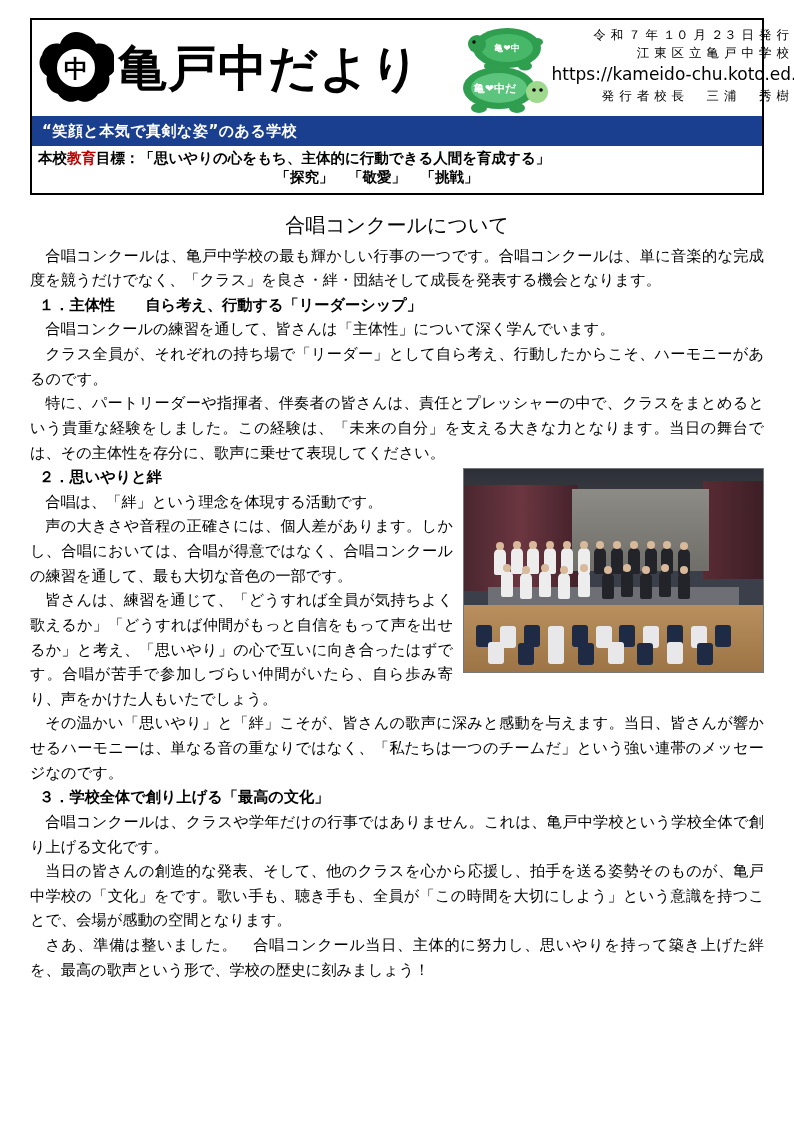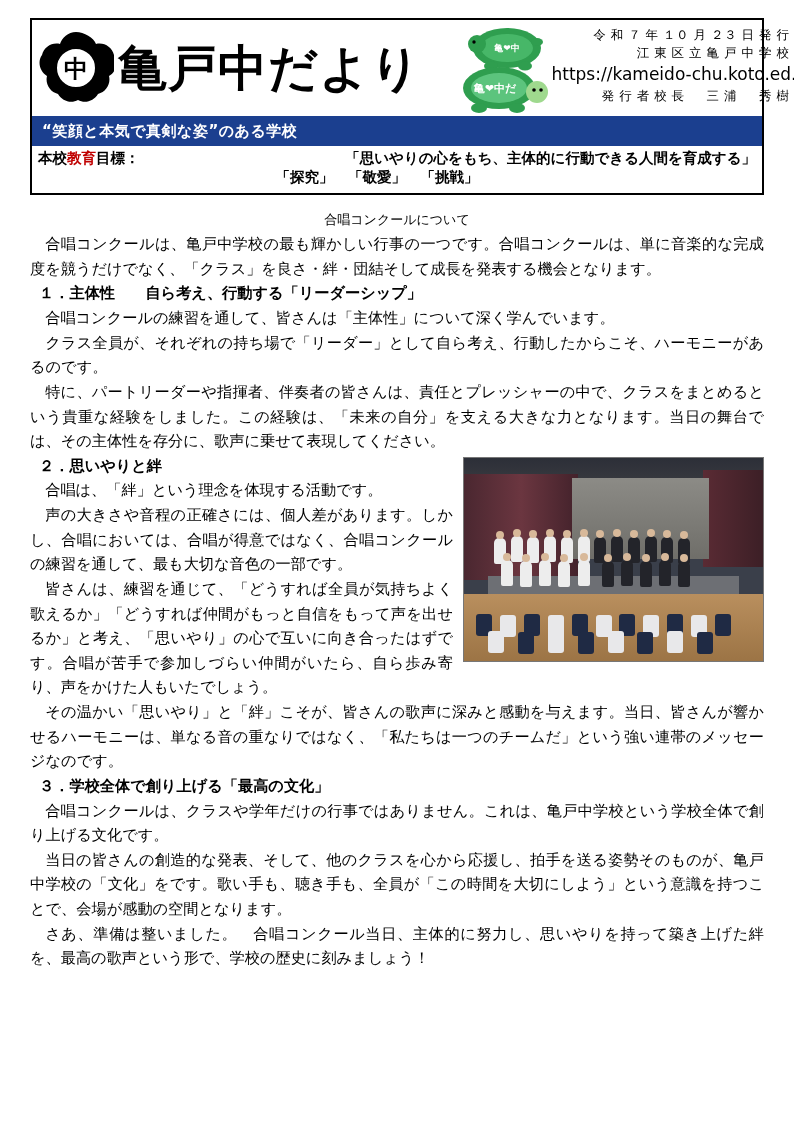--- a/index.html
+++ b/index.html
@@ -99,35 +99,35 @@
     font-weight: bold;
     letter-spacing: 0.5px;
   }
   .goal-block {
     padding: 3px 6px 5px 6px;
     font-family: "DejaVu Sans", sans-serif;
     font-size: 14.5px;
     font-weight: bold;
     line-height: 1.35;
   }
-  .goal-line1 { display: flex; align-items: baseline; justify-content: space-between; }
+  .goal-line1 { display: flex; align-items: baseline; }
   .goal-label { color: #000; }
   .goal-label .red { color: #c00000; }
   .goal-line2 { text-align: center; padding-right: 40px; font-family: Liberation Mono, monospace; }
 
   
   .article {
     margin-top: 14px;
     font-size: 15.2px;
     line-height: 1.62;
     font-family: "DejaVu Sans", sans-serif;
   }
   .article-title {
     text-align: center;
-    font-size: 13px;
+    font-size: 20px;
     margin-bottom: 2px;
   }
   .para {
     text-indent: 1em;
     margin: 0;
     text-align: justify;
   }
   .head {
     text-indent: 0.6em;
     margin: 0;

